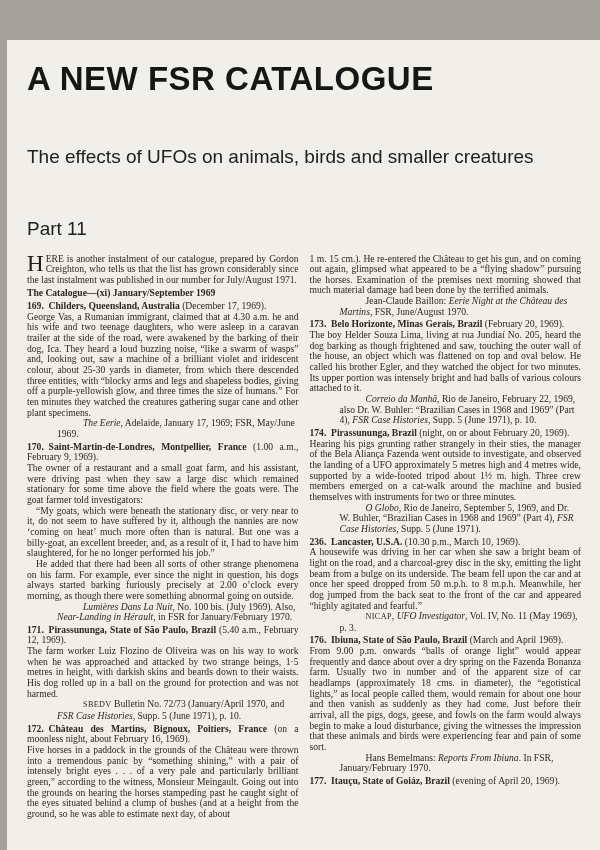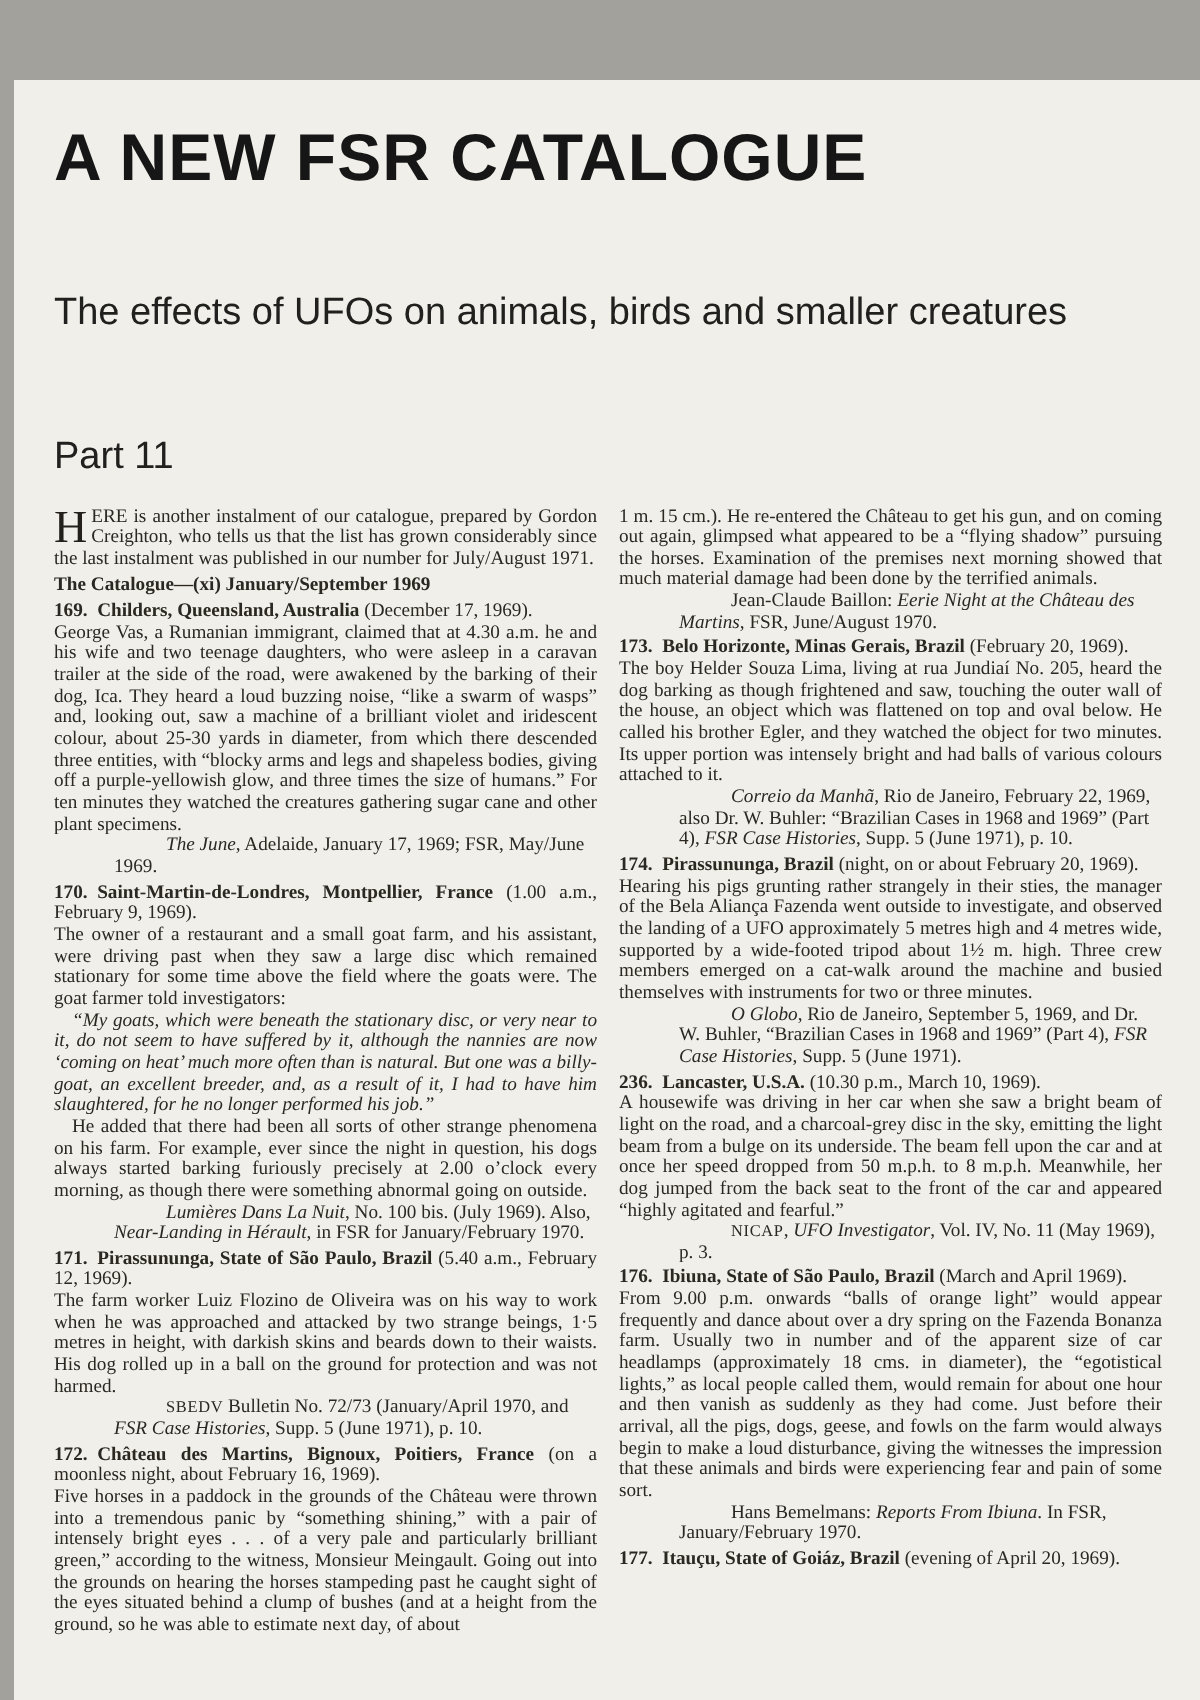--- a/index.html
+++ b/index.html
@@ -36,21 +36,21 @@
   }
   .col{
     flex:1;min-width:0;
     font-size:9.6px;line-height:10.65px;
     text-align:justify;
     color:var(--ink);
   }
   .blk{margin:0;}
   .blk.heading{font-weight:bold;margin:3px 0 2px 0;}
   .blk.entry-header{margin-top:2px;}
-  .blk.quote{font-style:italic;}
+  .blk.quote{}
   .blk.citation{padding-left:30px;text-indent:26px;text-align:left;}
   .dropcap{
     float:left;font-size:23px;line-height:18.5px;
     padding:1px 2px 0 0;color:#23201b;
   }
   .seg-b{font-weight:bold;}
   .seg-i{font-style:italic;}
   .seg-sc{font-size:8.2px;letter-spacing:0.35px;}
 </style>
 </head>
@@ -64,21 +64,21 @@
         <span>The effects of UFOs on animals, birds and smaller creatures</span>
         <span>Part 11</span>
       </h2>
     </header>
     <div class="columns">
       <div class="col" id="col-left">
           <p class="blk intro"><span class="dropcap">H</span><span class="seg-n">ERE is another instalment of our catalogue, prepared by Gordon Creighton, who tells us that the list has grown considerably since the last instalment was published in our number for July/August 1971.</span></p>
           <p class="blk heading"><span class="seg-b">The Catalogue—(xi) January/September 1969</span></p>
           <p class="blk entry-header"><span class="seg-b">169. Childers, Queensland, Australia</span><span class="seg-n"> (December 17, 1969).</span></p>
           <p class="blk para"><span class="seg-n">George Vas, a Rumanian immigrant, claimed that at 4.30 a.m. he and his wife and two teenage daughters, who were asleep in a caravan trailer at the side of the road, were awakened by the barking of their dog, Ica. They heard a loud buzzing noise, “like a swarm of wasps” and, looking out, saw a machine of a brilliant violet and iridescent colour, about 25-30 yards in diameter, from which there descended three entities, with “blocky arms and legs and shapeless bodies, giving off a purple-yellowish glow, and three times the size of humans.” For ten minutes they watched the creatures gathering sugar cane and other plant specimens.</span></p>
-          <p class="blk citation"><span class="seg-i">The June</span><span class="seg-n">, Adelaide, January 17, 1969; FSR, May/June 1969.</span></p>
+          <p class="blk citation"><span class="seg-i">The Eerie</span><span class="seg-n">, Adelaide, January 17, 1969; FSR, May/June 1969.</span></p>
           <p class="blk entry-header"><span class="seg-b">170. Saint-Martin-de-Londres, Montpellier, France</span><span class="seg-n"> (1.00 a.m., February 9, 1969).</span></p>
           <p class="blk para"><span class="seg-n">The owner of a restaurant and a small goat farm, and his assistant, were driving past when they saw a large disc which remained stationary for some time above the field where the goats were. The goat farmer told investigators:</span></p>
           <p class="blk quote" style="text-indent: 9px;"><span class="seg-n">“My goats, which were beneath the stationary disc, or very near to it, do not seem to have suffered by it, although the nannies are now ‘coming on heat’ much more often than is natural. But one was a billy-goat, an excellent breeder, and, as a result of it, I had to have him slaughtered, for he no longer performed his job.”</span></p>
           <p class="blk para" style="text-indent: 9px;"><span class="seg-n">He added that there had been all sorts of other strange phenomena on his farm. For example, ever since the night in question, his dogs always started barking furiously precisely at 2.00 o’clock every morning, as though there were something abnormal going on outside.</span></p>
           <p class="blk citation"><span class="seg-i">Lumières Dans La Nuit</span><span class="seg-n">, No. 100 bis. (July 1969). Also, </span><span class="seg-i">Near-Landing in Hérault</span><span class="seg-n">, in FSR for January/February 1970.</span></p>
           <p class="blk entry-header"><span class="seg-b">171. Pirassununga, State of São Paulo, Brazil</span><span class="seg-n"> (5.40 a.m., February 12, 1969).</span></p>
           <p class="blk para"><span class="seg-n">The farm worker Luiz Flozino de Oliveira was on his way to work when he was approached and attacked by two strange beings, 1·5 metres in height, with darkish skins and beards down to their waists. His dog rolled up in a ball on the ground for protection and was not harmed.</span></p>
           <p class="blk citation"><span class="seg-sc">SBEDV</span><span class="seg-n"> Bulletin No. 72/73 (January/April 1970, and </span><span class="seg-i">FSR Case Histories</span><span class="seg-n">, Supp. 5 (June 1971), p. 10.</span></p>
           <p class="blk entry-header"><span class="seg-b">172. Château des Martins, Bignoux, Poitiers, France</span><span class="seg-n"> (on a moonless night, about February 16, 1969).</span></p>
           <p class="blk para"><span class="seg-n">Five horses in a paddock in the grounds of the Château were thrown into a tremendous panic by “something shining,” with a pair of intensely bright eyes . . . of a very pale and particularly brilliant green,” according to the witness, Monsieur Meingault. Going out into the grounds on hearing the horses stampeding past he caught sight of the eyes situated behind a clump of bushes (and at a height from the ground, so he was able to estimate next day, of about</span></p>

